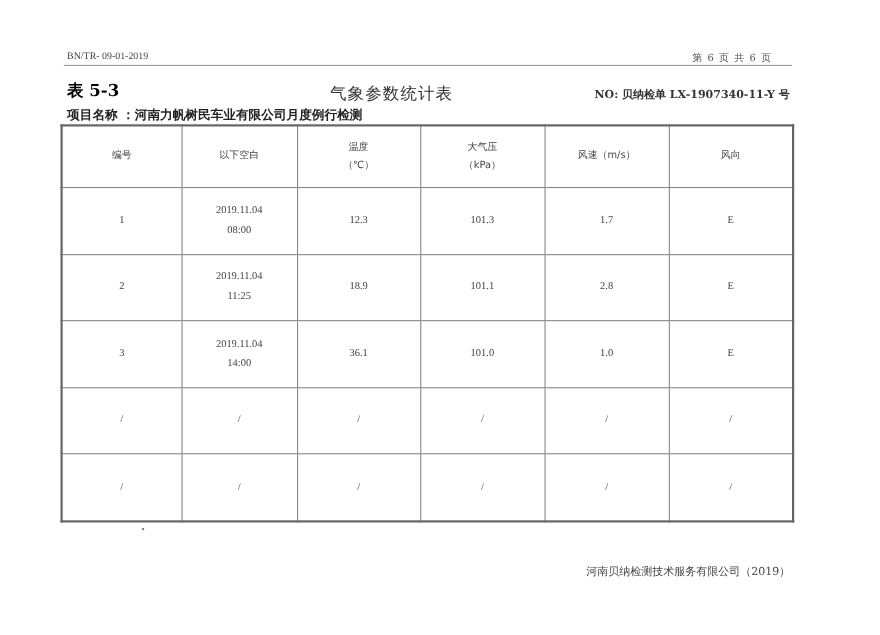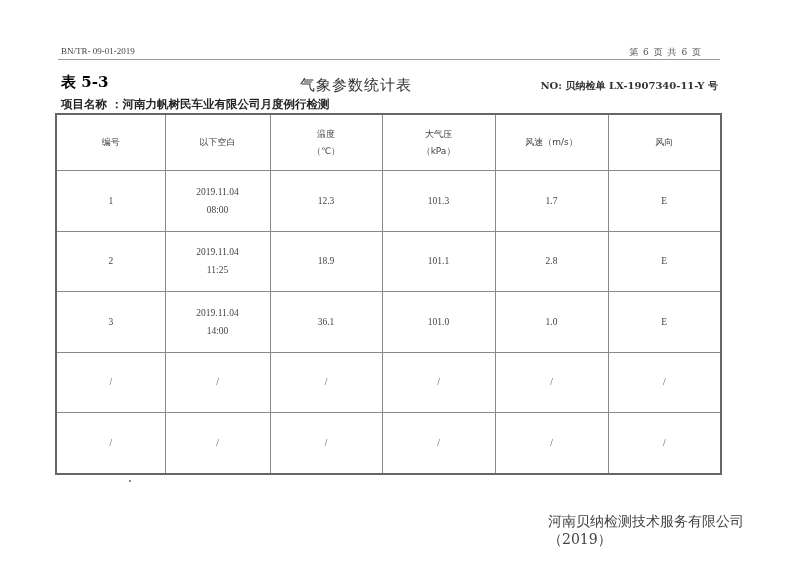--- a/index.html
+++ b/index.html
@@ -11,21 +11,21 @@
   .hdr-line{left:58px;top:59px;width:662px;height:1px;background:#999;}
   .tbl-no{left:61px;top:73px;font-size:15px;font-weight:bold;color:#000000;}
   .tbl-title{left:300px;top:76px;font-size:15px;color:#333;letter-spacing:1px;}
   .doc-no{right:82px;top:79px;font-size:10px;font-weight:bold;color:#333;}
   .project{left:61px;top:97px;font-size:11.5px;font-weight:bold;color:#222;text-align:right;}
   table.grid{position:absolute;left:55px;top:113px;width:665px;height:362px;border-collapse:collapse;
        border:2px solid #666;table-layout:fixed;}
   table.grid td{border:1px solid #888;text-align:center;vertical-align:middle;font-size:9.5px;color:#444;
        font-family:"Liberation Serif",serif;padding:0;line-height:1.9;}
   table.grid td.h{font-family:"DejaVu Sans",sans-serif;font-size:9px;color:#444;}
-  .footer{left:548px;top:513px;font-size:14px;color:#444;}
+  .footer{left:533px;top:513px;font-size:10px;color:#444;}
   .dot{left:129px;top:480px;width:2px;height:2px;background:#888;}
 </style>
 </head>
 <body>
 
 <div class="abs hdr-left">BN/TR- 09-01-2019</div>
 <div class="abs hdr-right">第 6 页 共 6 页</div>
 <div class="abs hdr-line"></div>
 
 <div class="abs tbl-no">表 5-3</div>

